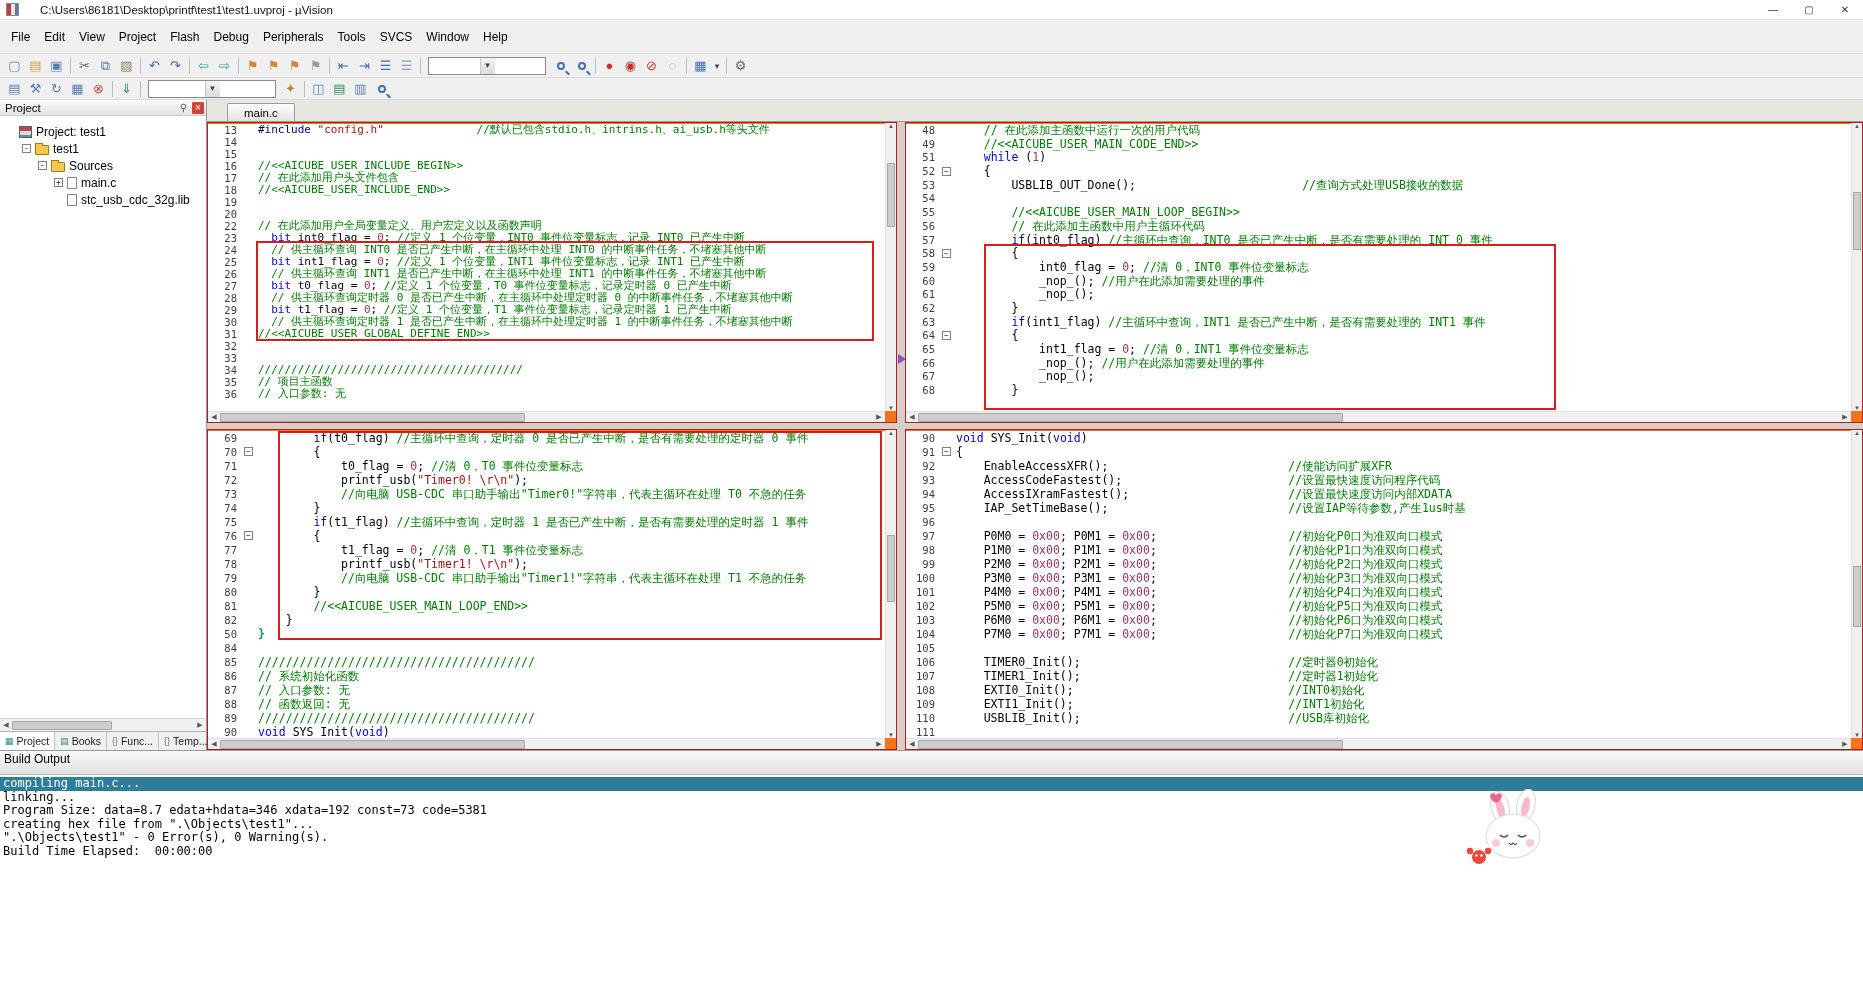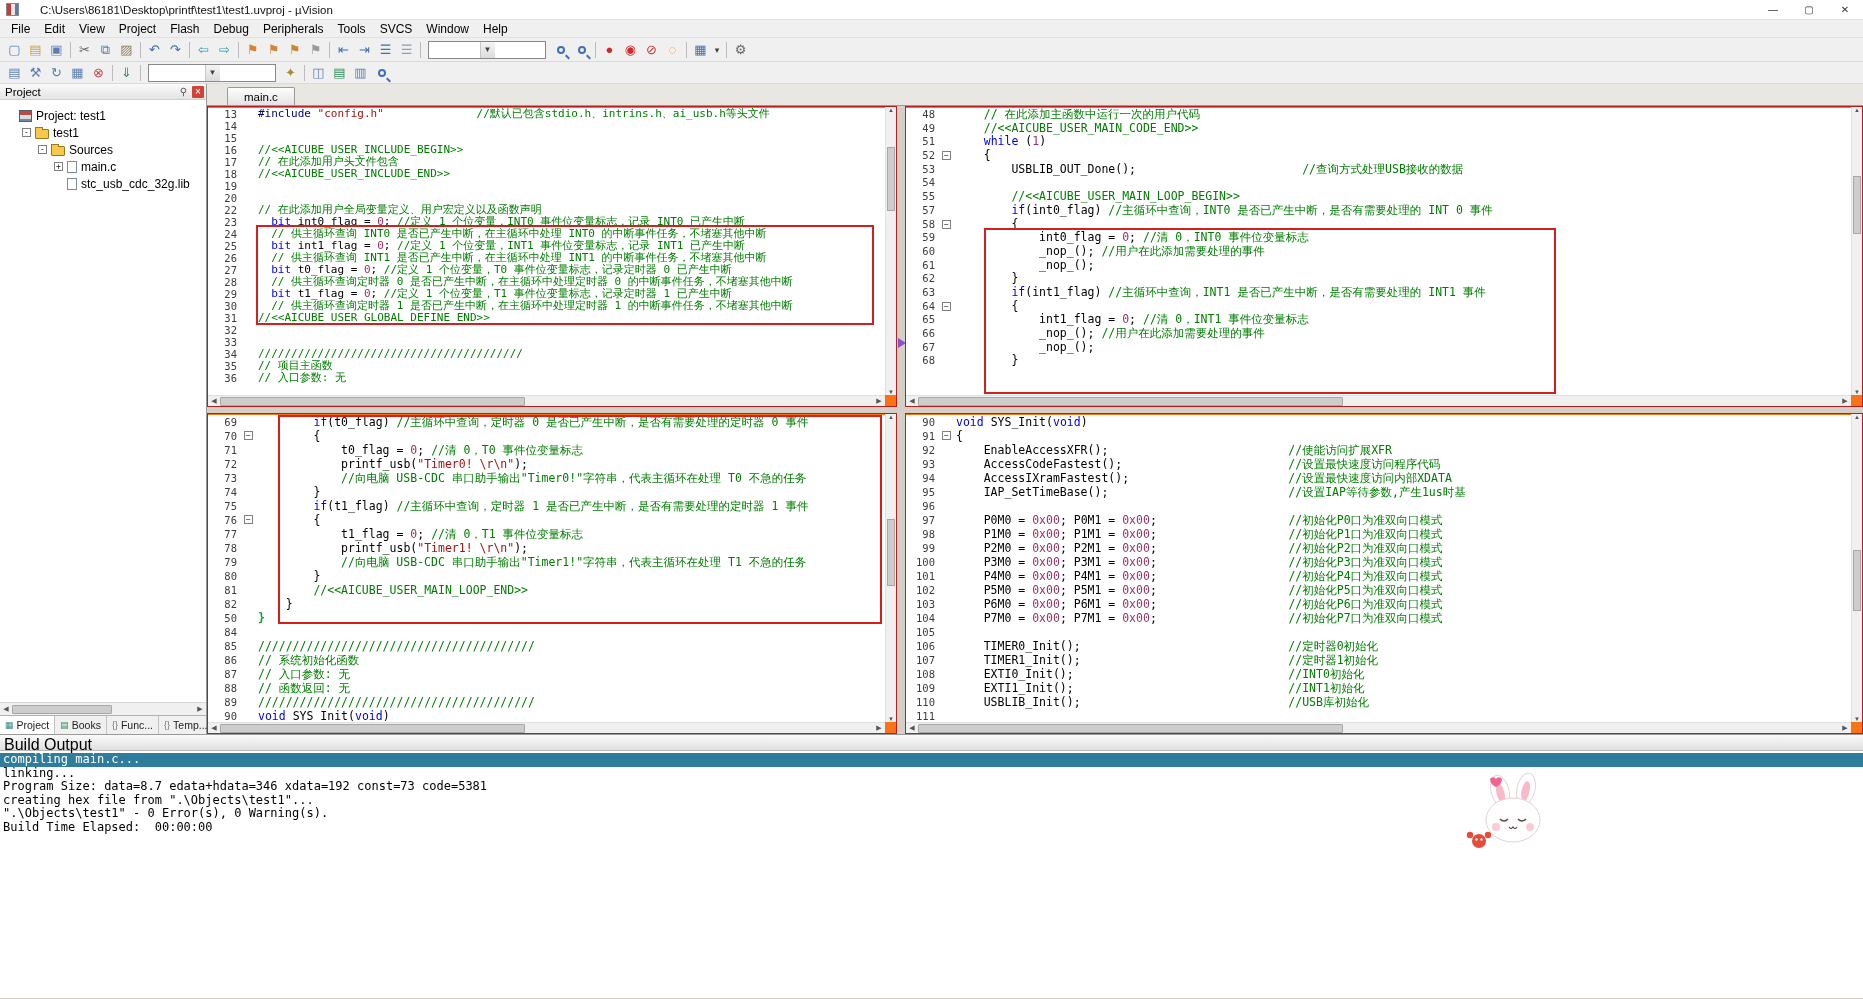--- a/index.html
+++ b/index.html
@@ -8,21 +8,21 @@
 
   
   .titlebar { height:20px; background:#ffffff; display:flex; align-items:center; padding-left:6px; border-bottom:1px solid #e2e2e2;gap:16px; }
   .app-icon { width:13px; height:13px; border:1px solid #8a8a8a; background:
       linear-gradient(90deg,#c23b3b 0 4px,#e8e8e8 4px 8px,#5a7aa8 8px 13px); margin-right:5px; }
   .title-text { font-size:11.5px; color:#111; }
   .win-btns { margin-left:auto; display:flex; height:100%; }
   .win-btn { width:36px; height:100%; display:flex; align-items:center; justify-content:center; font-size:10px; color:#333; }
 
   
-  .menubar { height:18px; background:#f0f0f0; display:flex; align-items:center; padding-left:4px; border-bottom:1px solid #e0e0e0; }
+  .menubar { height:34px; background:#f0f0f0; display:flex; align-items:center; padding-left:4px; border-bottom:1px solid #e0e0e0; }
   .menu-item { padding:0 7px; height:100%; display:flex; align-items:center; font-size:12px; }
 
   
   .toolbar { background:#f0f0f0; display:flex; align-items:center; padding-left:4px; border-bottom:1px solid #dadada; }
   .tb1 { height:24px; }
   .tb2 { height:22px; }
   .tbtn { width:21px; height:20px; display:flex; align-items:center; justify-content:center; font-size:13px; border:1px solid transparent; }
   .tbtn.narrow { width:12px; font-size:9px; }
   .tsep { width:1px; height:16px; background:#bcbcbc; margin:0 3px; }
   .combo { display:flex; align-items:center; border:1px solid #898989; background:#fff; height:18px; font-size:11.5px; margin:0 4px;flex-direction:column; }
@@ -90,21 +90,21 @@
   .p1 .anno { left:48px; top:118px; width:618px; height:100px; }
   .p2 .anno { left:78px; top:121px; width:572px; height:166px; }
   .p3 .anno { left:70px; top:1px; width:604px; height:209px; }
   .vscroll { position:absolute; right:0; top:0; bottom:11px; width:11px; background:#f0f0f0; border-left:1px solid #e0e0e0; }
   .vscroll .va { position:absolute; left:0; width:100%; text-align:center; font-size:6px; color:#555; }
   .vscroll .vthumb { position:absolute; left:1px; right:1px; background:#cdcdcd; border:1px solid #a8a8a8; }
   .hscroll { position:absolute; left:0; right:11px; bottom:0; height:11px; background:#f0f0f0; border-top:1px solid #e0e0e0; display:flex; align-items:center; }
 
   
   .build-output { height:264px; background:#fff; position:relative; border-top:1px solid #9a9a9a; }
-  .bo-header { height:16px; background:linear-gradient(#fafafa,#e0e0e0); border-bottom:1px solid #b8b8b8; font-size:16px; padding:1px 0 0 4px; }
+  .bo-header { height:24px; background:linear-gradient(#fafafa,#e0e0e0); border-bottom:1px solid #b8b8b8; font-size:12px; padding:1px 0 0 4px; }
   .bo-body { font-family:"DejaVu Sans Mono",monospace; font-size:12px; line-height:13.5px; padding:2px 0 0 3px; }
   .bo-line { white-space:pre; }
   .bo-line.sel { background:var(--selected-output-bg); color:#fff; margin-left:-3px; padding-left:3px; }
 
   .bunny { position:absolute; left:1462px; top:38px; }
 </style>
 </head>
 <body>
 
 <div class="titlebar">
@@ -310,20 +310,21 @@
 
       <div class="pane p2">
         <div class="lines">
             <div class="code-line"><span class="ln">48</span><span class="fold"></span><span class="code"><span class="sg-p">    </span><span class="sg-c">// 在此添加主函数中运行一次的用户代码</span></span></div>
             <div class="code-line"><span class="ln">49</span><span class="fold"></span><span class="code"><span class="sg-p">    </span><span class="sg-c">//&lt;&lt;AICUBE_USER_MAIN_CODE_END&gt;&gt;</span></span></div>
             <div class="code-line"><span class="ln">51</span><span class="fold"></span><span class="code"><span class="sg-p">    </span><span class="sg-k">while</span><span class="sg-p"> (</span><span class="sg-n">1</span><span class="sg-p">)</span></span></div>
             <div class="code-line"><span class="ln">52</span><span class="fold"><span class="foldbox">−</span></span><span class="code"><span class="sg-p">    {</span></span></div>
             <div class="code-line"><span class="ln">53</span><span class="fold"></span><span class="code"><span class="sg-p">        USBLIB_OUT_Done();                        </span><span class="sg-c">//查询方式处理USB接收的数据</span></span></div>
             <div class="code-line"><span class="ln">54</span><span class="fold"></span><span class="code"></span></div>
             <div class="code-line"><span class="ln">55</span><span class="fold"></span><span class="code"><span class="sg-p">        </span><span class="sg-c">//&lt;&lt;AICUBE_USER_MAIN_LOOP_BEGIN&gt;&gt;</span></span></div>
+            <div class="code-line"><span class="ln">56</span><span class="fold"></span><span class="code"><span class="sg-p">        </span><span class="sg-c">// 在此添加主函数中用户主循环代码</span></span></div>
             <div class="code-line"><span class="ln">57</span><span class="fold"></span><span class="code"><span class="sg-p">        </span><span class="sg-k">if</span><span class="sg-p">(int0_flag) </span><span class="sg-c">//主循环中查询，INT0 是否已产生中断，是否有需要处理的 INT 0 事件</span></span></div>
             <div class="code-line"><span class="ln">58</span><span class="fold"><span class="foldbox">−</span></span><span class="code"><span class="sg-p">        {</span></span></div>
             <div class="code-line"><span class="ln">59</span><span class="fold"></span><span class="code"><span class="sg-p">            int0_flag = </span><span class="sg-n">0</span><span class="sg-p">; </span><span class="sg-c">//清 0，INT0 事件位变量标志</span></span></div>
             <div class="code-line"><span class="ln">60</span><span class="fold"></span><span class="code"><span class="sg-p">            _nop_(); </span><span class="sg-c">//用户在此添加需要处理的事件</span></span></div>
             <div class="code-line"><span class="ln">61</span><span class="fold"></span><span class="code"><span class="sg-p">            _nop_();</span></span></div>
             <div class="code-line"><span class="ln">62</span><span class="fold"></span><span class="code"><span class="sg-p">        }</span></span></div>
             <div class="code-line"><span class="ln">63</span><span class="fold"></span><span class="code"><span class="sg-p">        </span><span class="sg-k">if</span><span class="sg-p">(int1_flag) </span><span class="sg-c">//主循环中查询，INT1 是否已产生中断，是否有需要处理的 INT1 事件</span></span></div>
             <div class="code-line"><span class="ln">64</span><span class="fold"><span class="foldbox">−</span></span><span class="code"><span class="sg-p">        {</span></span></div>
             <div class="code-line"><span class="ln">65</span><span class="fold"></span><span class="code"><span class="sg-p">            int1_flag = </span><span class="sg-n">0</span><span class="sg-p">; </span><span class="sg-c">//清 0，INT1 事件位变量标志</span></span></div>
             <div class="code-line"><span class="ln">66</span><span class="fold"></span><span class="code"><span class="sg-p">            _nop_(); </span><span class="sg-c">//用户在此添加需要处理的事件</span></span></div>

